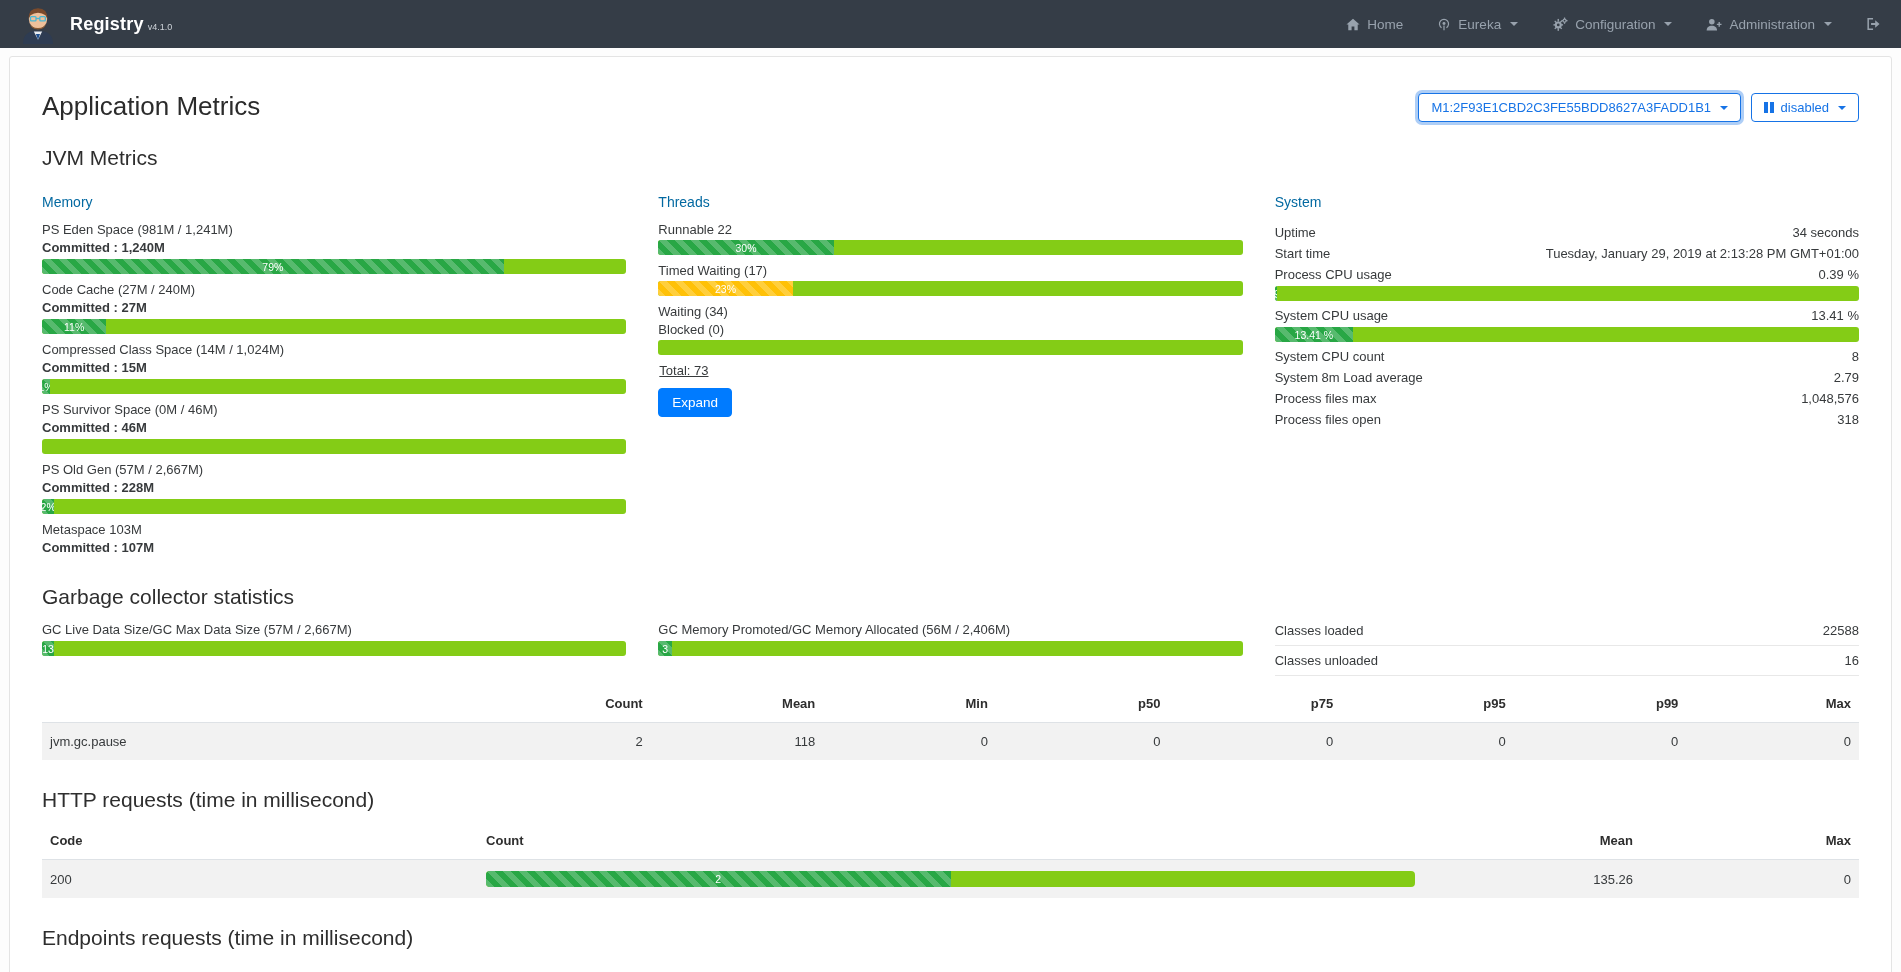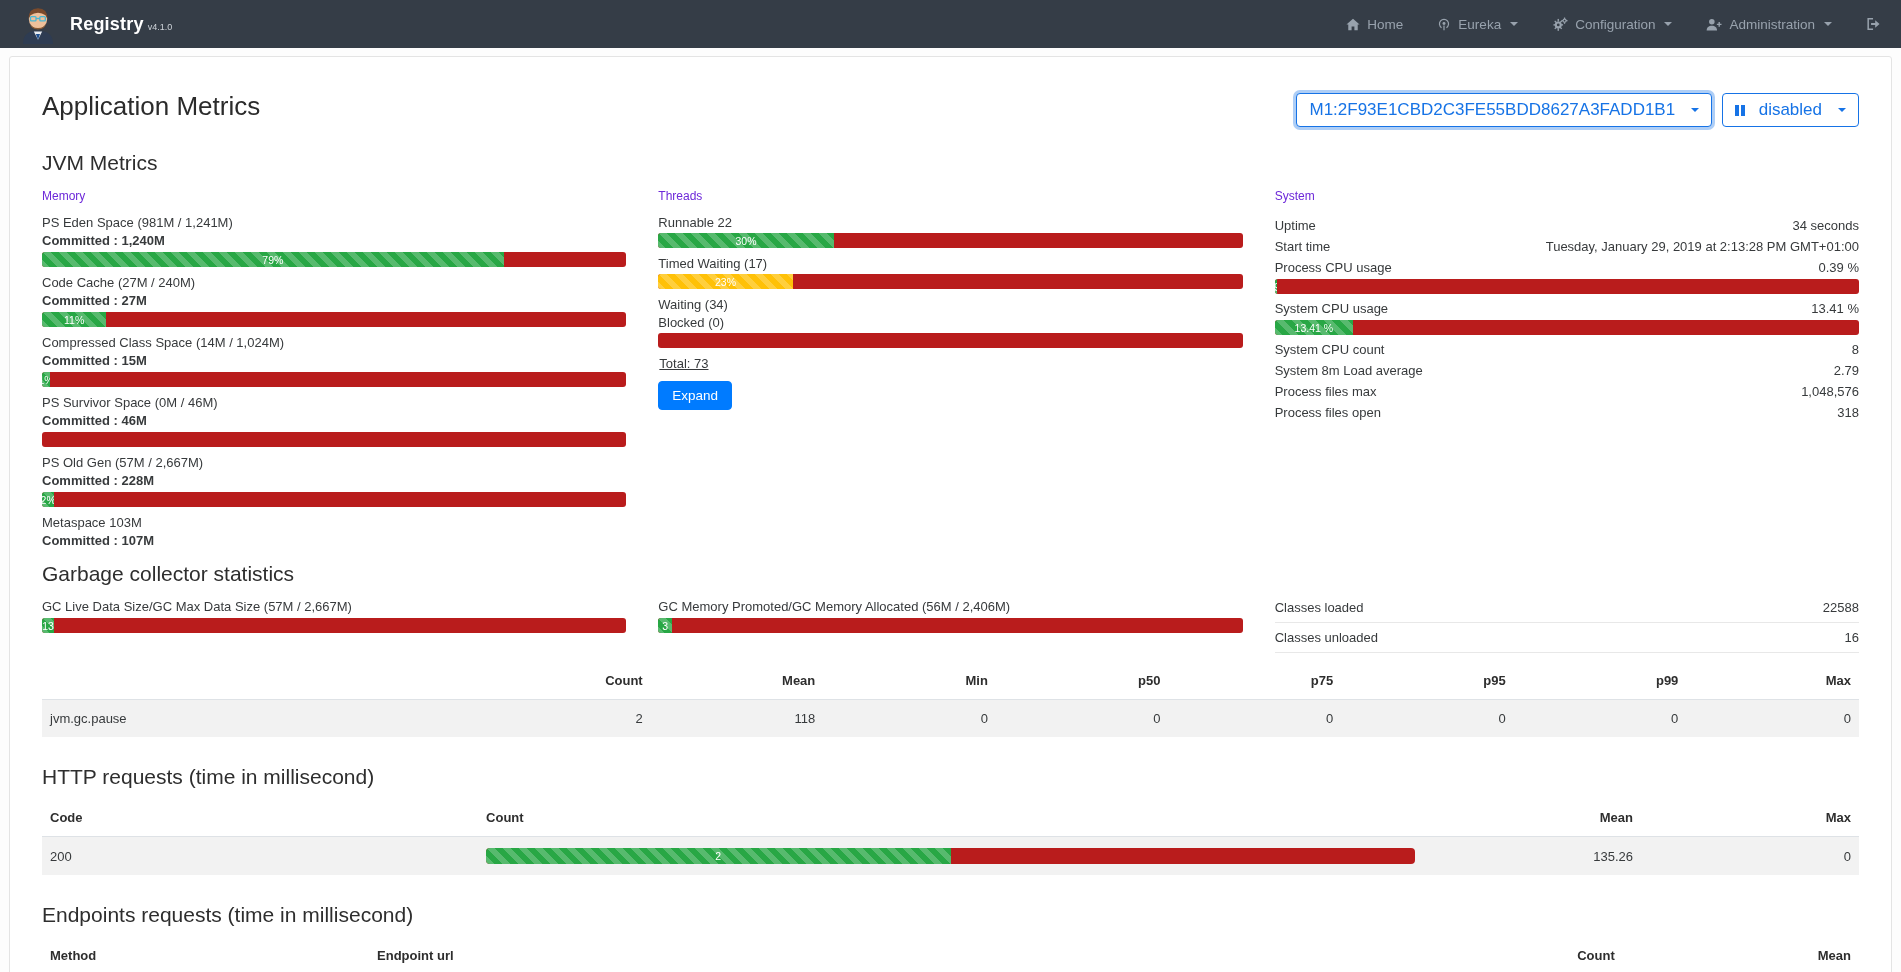--- a/index.html
+++ b/index.html
@@ -40,37 +40,37 @@
   
   .card{
     margin:8px 9px 0;background:#fff;border:1px solid #e4e4e4;border-radius:3px;
     padding:22px 32px 4px;min-height:908px;overflow:hidden;
   }
   .page-head{display:flex;justify-content:space-between;align-items:flex-start;}
   h2.page-title{font-size:26px;font-weight:500;color:#2b2b2b;margin:12px 0 0;}
   .head-buttons{display:flex;gap:10px;margin-top:14px;}
   .btn-outline{
     background:#fff;color:var(--accent);border:1px solid var(--accent);
-    border-radius:4px;padding:6px 12px;font-size:17px;font-family:inherit;
-    display:inline-flex;align-items:center;gap:14px;cursor:pointer;white-space:nowrap;text-align:center;
+    border-radius:4px;padding:6px 12px;font-size:13px;font-family:inherit;
+    display:inline-flex;align-items:center;gap:7px;cursor:pointer;white-space:nowrap;text-align:center;
   }
   .btn-outline .caret{border-top-color:var(--accent);}
   .btn-focused{box-shadow:0 0 0 3px rgba(22,115,230,.35);}
   .pause-icon{display:inline-flex;gap:2.5px;}
   .pause-icon i{display:block;width:3.5px;height:11px;background:var(--accent);}
   h3.section-title{font-size:21px;font-weight:500;color:#2e2e2e;margin:28px 0 10px;}
   h3.first{margin-top:24px;}
-  h4.col-title{font-size:12px;font-weight:500;color:#6d28d9;margin:4px 0 12px;}
+  h4.col-title{font-size:14px;font-weight:500;color:#0369a1;margin:14px 0 12px;}
   .row3{display:flex;gap:32px;}
   .row3>div{flex:1;min-width:0;}
   
   .metric-label{margin:3px 0;}
   .committed{margin:2px 0 4px;font-weight:bold;}
   .progress{
-    height:15px;background:#b91c1c;border-radius:3px;overflow:hidden;margin:0 0 8px;
+    height:15px;background:#84cc16;border-radius:3px;overflow:hidden;margin:0 0 8px;
   }
   .progress-bar{
     height:100%;display:flex;align-items:center;justify-content:center;
     color:#fff;font-size:10.5px;white-space:nowrap;overflow:hidden;
   }
   .striped{
     background-image:linear-gradient(45deg,rgba(255,255,255,.22) 25%,transparent 25%,
       transparent 50%,rgba(255,255,255,.22) 50%,rgba(255,255,255,.22) 75%,
       transparent 75%,transparent);
     background-size:16px 16px;
@@ -324,21 +324,21 @@
             <span class="v">1,048,576</span>
           </div>
           <div class="kv-row">
             <span>Process files open</span>
             <span class="v">318</span>
           </div>
         </div>
     </div>
   </div>
 
-  <h3 class="section-title" style="margin-top:10px">Garbage collector statistics</h3>
+  <h3 class="section-title" style="margin-top:26px">Garbage collector statistics</h3>
   <div class="row3">
     <div id="gc-bar-0">
         <p class="gc-bar-label">GC Live Data Size/GC Max Data Size (57M / 2,667M)</p>
         <div class="progress">
           <div class="progress-bar striped" style="width: 2.1%; background-color: rgb(40, 167, 69);">13</div>
         </div>
       </div>
     <div id="gc-bar-1">
         <p class="gc-bar-label">GC Memory Promoted/GC Memory Allocated (56M / 2,406M)</p>
         <div class="progress">

